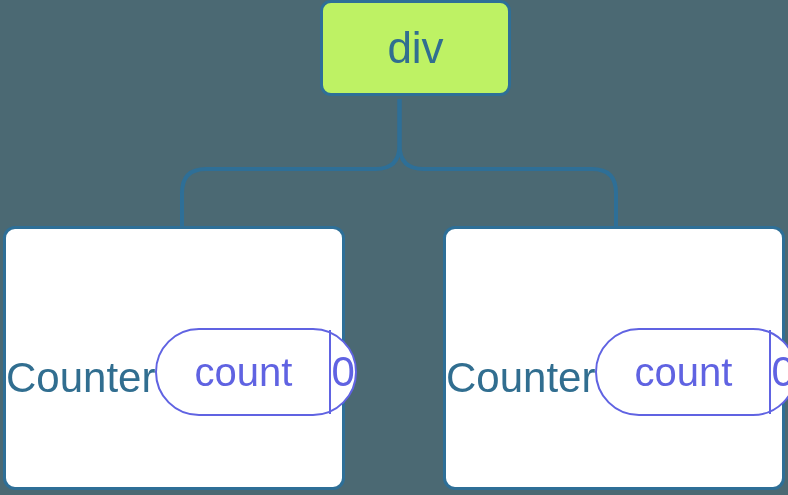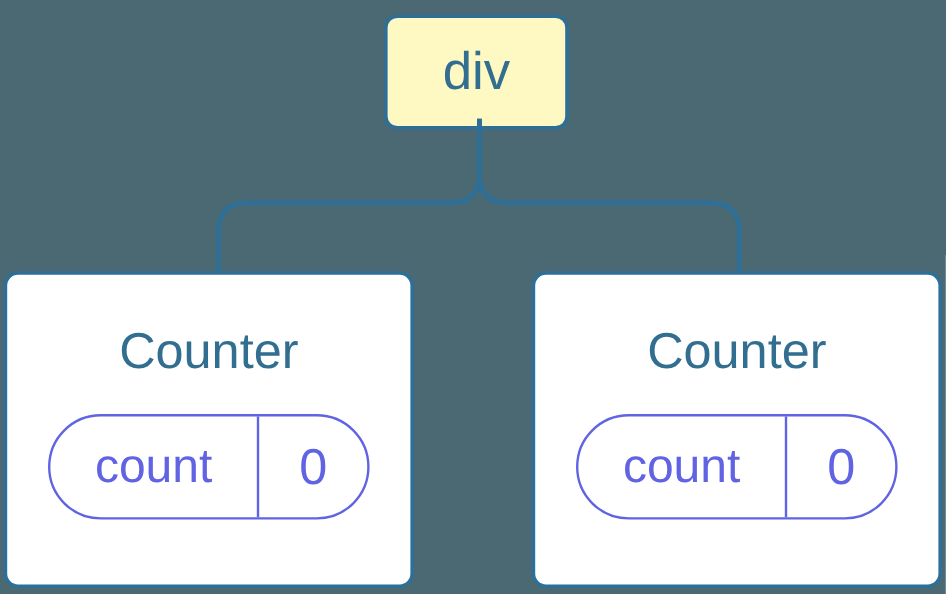--- a/index.html
+++ b/index.html
@@ -7,25 +7,25 @@
     position: relative;
     width: 788px;
     height: 495px;
     background: #4B6973;
     overflow: hidden;
     font-family: "Liberation Sans", sans-serif;
   }
   .node-root {
     position: absolute;
     left: 320px;
-    top: 12px;
-    width: 154px;
+    top: 0;
+    width: 191px;
     height: 96px;
     box-sizing: border-box;
-    background: #fef9c3;
+    background: #bef264;
     border: 3px solid #2E6F97;
     border-radius: 11px;
     display: flex;
     align-items: center;
     justify-content: center;
   }
   .node-root-label {
     color: #316E90;
     font-size: 44px;
     font-weight: 500;
@@ -46,21 +46,21 @@
   }
   .card {
     position: absolute;
     top: 226px;
     height: 264px;
     box-sizing: border-box;
     background: #FFFFFF;
     border: 3px solid #2E6F97;
     border-radius: 12px;
     display: flex;
-    flex-direction: column;
+    flex-direction: row;
     align-items: center;
   }
   .card-left  { left: 3px;   width: 342px; }
   .card-right { left: 443px; width: 342px; }
   .card-title {
     margin-top: 40px;
     color: #316E90;
     font-size: 42px;
     font-weight: 500;
     line-height: 1.15;

